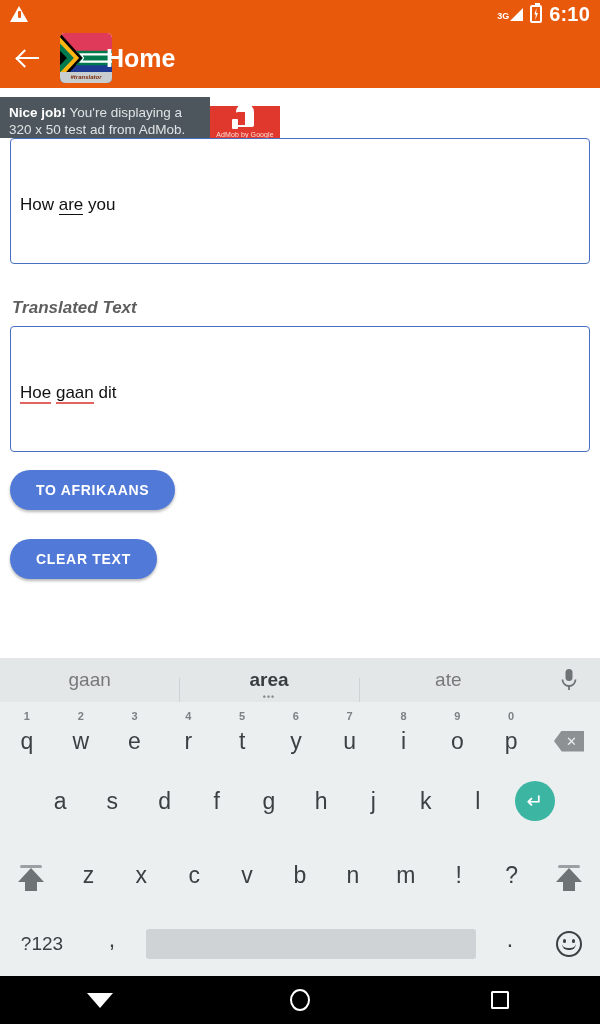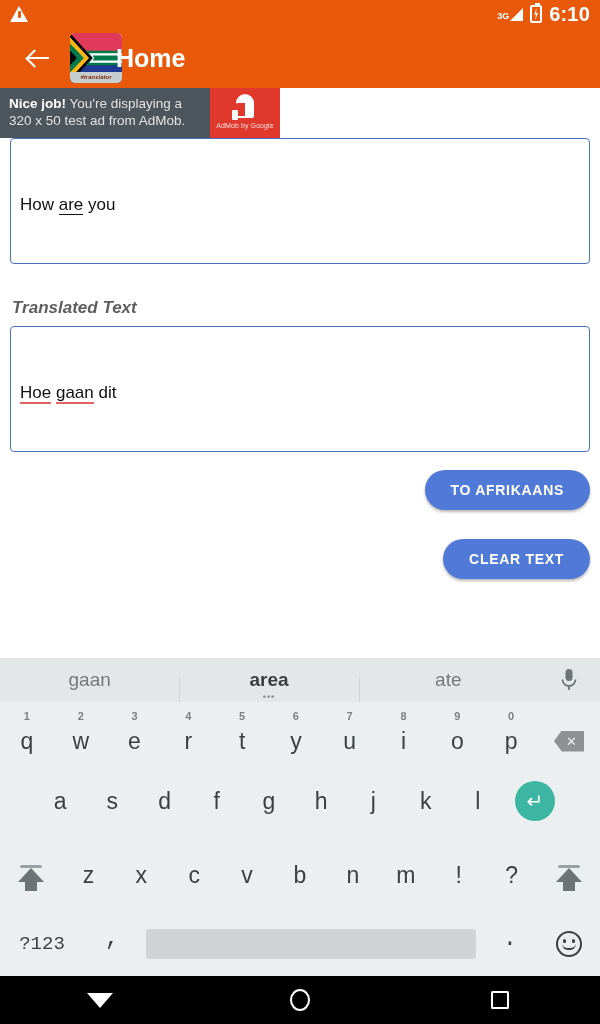--- a/index.html
+++ b/index.html
@@ -30,40 +30,40 @@
   .sig { width:0;height:0;border-left:13px solid transparent;border-bottom:13px solid #fff; }
   .batt { width:12px; height:18px; border:2px solid #fff; border-radius:2px; position:relative; }
   .batt::before{content:"";position:absolute;top:-4px;left:2.5px;width:5px;height:2px;background:#fff;}
   .batt .bolt{position:absolute;inset:1px;background:#fff;
      clip-path:polygon(55% 0,20% 55%,45% 55%,35% 100%,80% 42%,52% 42%);}
   .clock { font-size:20px; font-weight:bold; letter-spacing:.2px; }
 
   
   .appbar {
     height: 60px; background:#e8590c; display:flex; align-items:center;
-    padding-left:26px; color:#fff; position:relative;
+    padding-left:16px; color:#fff; position:relative;
   }
   .back-arrow { width:26px; height:26px; position:relative; cursor:pointer; }
   .back-arrow::before{content:"";position:absolute;left:2px;top:12px;width:21px;height:2.2px;background:#fff;}
   .back-arrow::after{content:"";position:absolute;left:2px;top:7px;width:11px;height:11px;
      border-left:2.2px solid #fff;border-bottom:2.2px solid #fff;transform:rotate(45deg);}
   .app-icon{
     width:52px;height:50px;margin-left:18px;position:relative;overflow:hidden;
     border-radius:5px;background:#fff; flex:none;
   }
   .app-icon svg{position:absolute;inset:0;width:100%;height:100%;}
   .app-icon .tag{
     position:absolute;bottom:0;left:0;right:0;height:11px;background:#c8cdd0;
     font-size:6px;font-weight:bold;color:#7a2b0c;text-align:center;line-height:11px;
     font-style:italic;
   }
   .app-title{ font-size:25px; font-weight:bold; margin-left:-6px; position:relative; z-index:2;}
 
   
-  .admob { display:flex; width:280px; height:50px; }
+  .admob { display:flex; width:280px; height:50px;align-items:flex-end; }
   .admob-text {
     flex:1; background:#4c565c; color:#dfe3e5; padding:7px 9px 0 9px;
     font-size:13.5px; line-height:17px;
   }
   .admob-text b { color:#fff; }
   .admob-logo {
     width:70px; background:#e0382c; position:relative; display:flex;
     flex-direction:column; align-items:center; justify-content:center;
   }
   .admob-glyph{ position:relative; width:30px; height:26px; margin-top:-3px;}
@@ -85,21 +85,21 @@
     margin: 34px 0 8px 2px;
   }
   .textbox{
     border:1.6px solid #4a6fc0; border-radius:4px; background:#fff;
     height:126px; position:relative; padding:10px 8px;
   }
   .tb-text{ position:absolute; left:9px; top:56px; font-size:17px; color:#111; white-space:nowrap;}
   .u-black{ border-bottom:1.5px solid #111;margin-top:20px; }
   .u-red{ border-bottom:2px solid #e2645f; }
 
-  .btn-row{ display:flex; justify-content:flex-end; margin-top:18px; }
+  .btn-row{ display:flex; justify-content:flex-start; margin-top:18px; }
   .btn{
     background:#5179d8; color:#fff; border:none; border-radius:22px;
     font-size:14px; font-weight:bold; letter-spacing:.7px;
     padding:0 26px; height:40px; cursor:pointer;
     box-shadow:0 2px 3px rgba(0,0,0,.28);
   }
   .btn.secondary{ margin-top:11px; }
 
   
   .keyboard{ position:absolute; left:0; bottom:48px; width:600px; background:#eceff0; }
@@ -123,21 +123,21 @@
   .key{
     flex:1; text-align:center; position:relative; font-size:23px; color:#3c4043;
     cursor:pointer; user-select:none;
   }
   .key .num{
     position:absolute; top:-18px; left:0; right:0; font-size:11px; color:#7d8184; font-weight:bold;
   }
   .krow.r1{ height:62px; padding-top:16px; }
   .krow.r2{ padding:0 34px; }
   .krow.r3{ }
-  .krow.r4{ height:64px;font-family:Liberation Mono, monospace; }
+  .krow.r4{ height:64px; }
 
   .kw{ flex:none; display:flex; align-items:center; justify-content:center; cursor:pointer; }
   .backspace{ width:62px; }
   .bs-ico{ width:30px; height:21px; background:#8d9194; position:relative;
      clip-path:polygon(26% 0,100% 0,100% 100%,26% 100%,0 50%); display:flex;align-items:center;justify-content:center;}
   .bs-ico span{ color:#eceff0; font-size:13px; line-height:13px; margin-left:5px;}
   .enter{ width:62px; }
   .enter-circle{
     width:40px;height:40px;border-radius:50%;background:#3cb5a2;
     display:flex;align-items:center;justify-content:center;color:#fff;font-size:20px;

